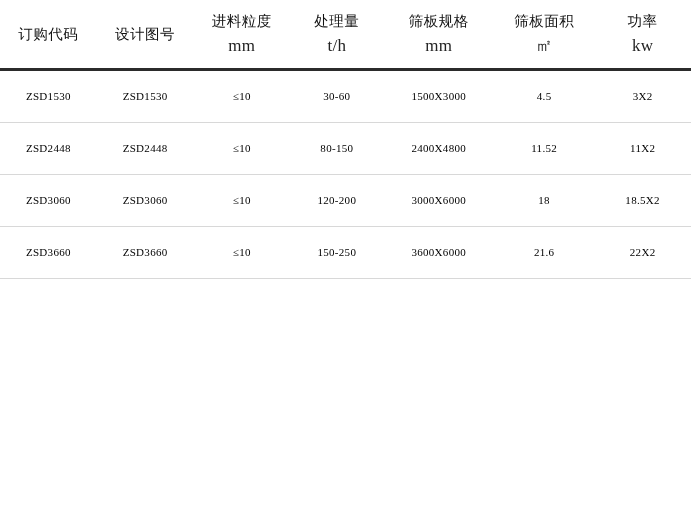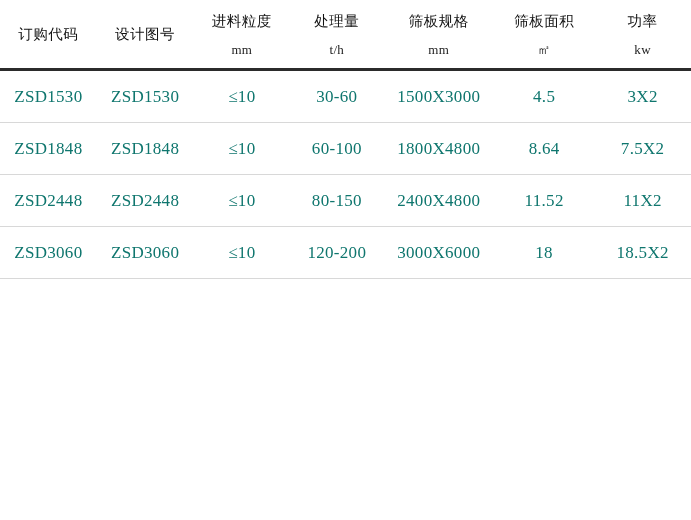--- a/index.html
+++ b/index.html
@@ -41,37 +41,37 @@
     line-height: 1.35;
   }
   .head-main {
     display: block;
     font-size: 14.5px;
     letter-spacing: 0.5px;
     color: #111;
   }
   .head-unit {
     display: block;
-    font-size: 13px;
+    font-size: 17px;
     color: #222;
-    margin-top: 9px;
+    margin-top: 3px;
     letter-spacing: 0.3px;
   }
   .head-unit:empty {
     display: block;
     height: 0;
     margin-top: 0;
   }
   thead tr {
     border-bottom: 3px solid #2b2b2b;
   }
   tbody td {
-    font-size: 17px;
+    font-size: 11px;
     height: 49px;
-    color: #0f766e;
+    color: #000000;
     letter-spacing: 0.3px;
   }
   tbody tr {
     border-bottom: 1px solid #d8d8d8;
   }
   tbody tr:last-child {
     border-bottom: 1px solid #d8d8d8;
   }
   col.c0 { width: 14.0%; }
   col.c1 { width: 14.0%; }
@@ -145,41 +145,41 @@
       <tr>
         <td>ZSD1530</td>
         <td>ZSD1530</td>
         <td>≤10</td>
         <td>30-60</td>
         <td>1500X3000</td>
         <td>4.5</td>
         <td>3X2</td>
       </tr>
       <tr>
-        <td>ZSD1848</td>
-        <td>ZSD1848</td>
-        <td>≤10</td>
-        <td>60-100</td>
-        <td>1800X4800</td>
-        <td>8.64</td>
-        <td>7.5X2</td>
-      </tr>
-      <tr>
         <td>ZSD2448</td>
         <td>ZSD2448</td>
         <td>≤10</td>
         <td>80-150</td>
         <td>2400X4800</td>
         <td>11.52</td>
         <td>11X2</td>
       </tr>
       <tr>
         <td>ZSD3060</td>
         <td>ZSD3060</td>
         <td>≤10</td>
         <td>120-200</td>
         <td>3000X6000</td>
         <td>18</td>
         <td>18.5X2</td>
       </tr>
+      <tr>
+        <td>ZSD3660</td>
+        <td>ZSD3660</td>
+        <td>≤10</td>
+        <td>150-250</td>
+        <td>3600X6000</td>
+        <td>21.6</td>
+        <td>22X2</td>
+      </tr>
     </tbody>
   </table>
 </div>
 
 </body></html>

